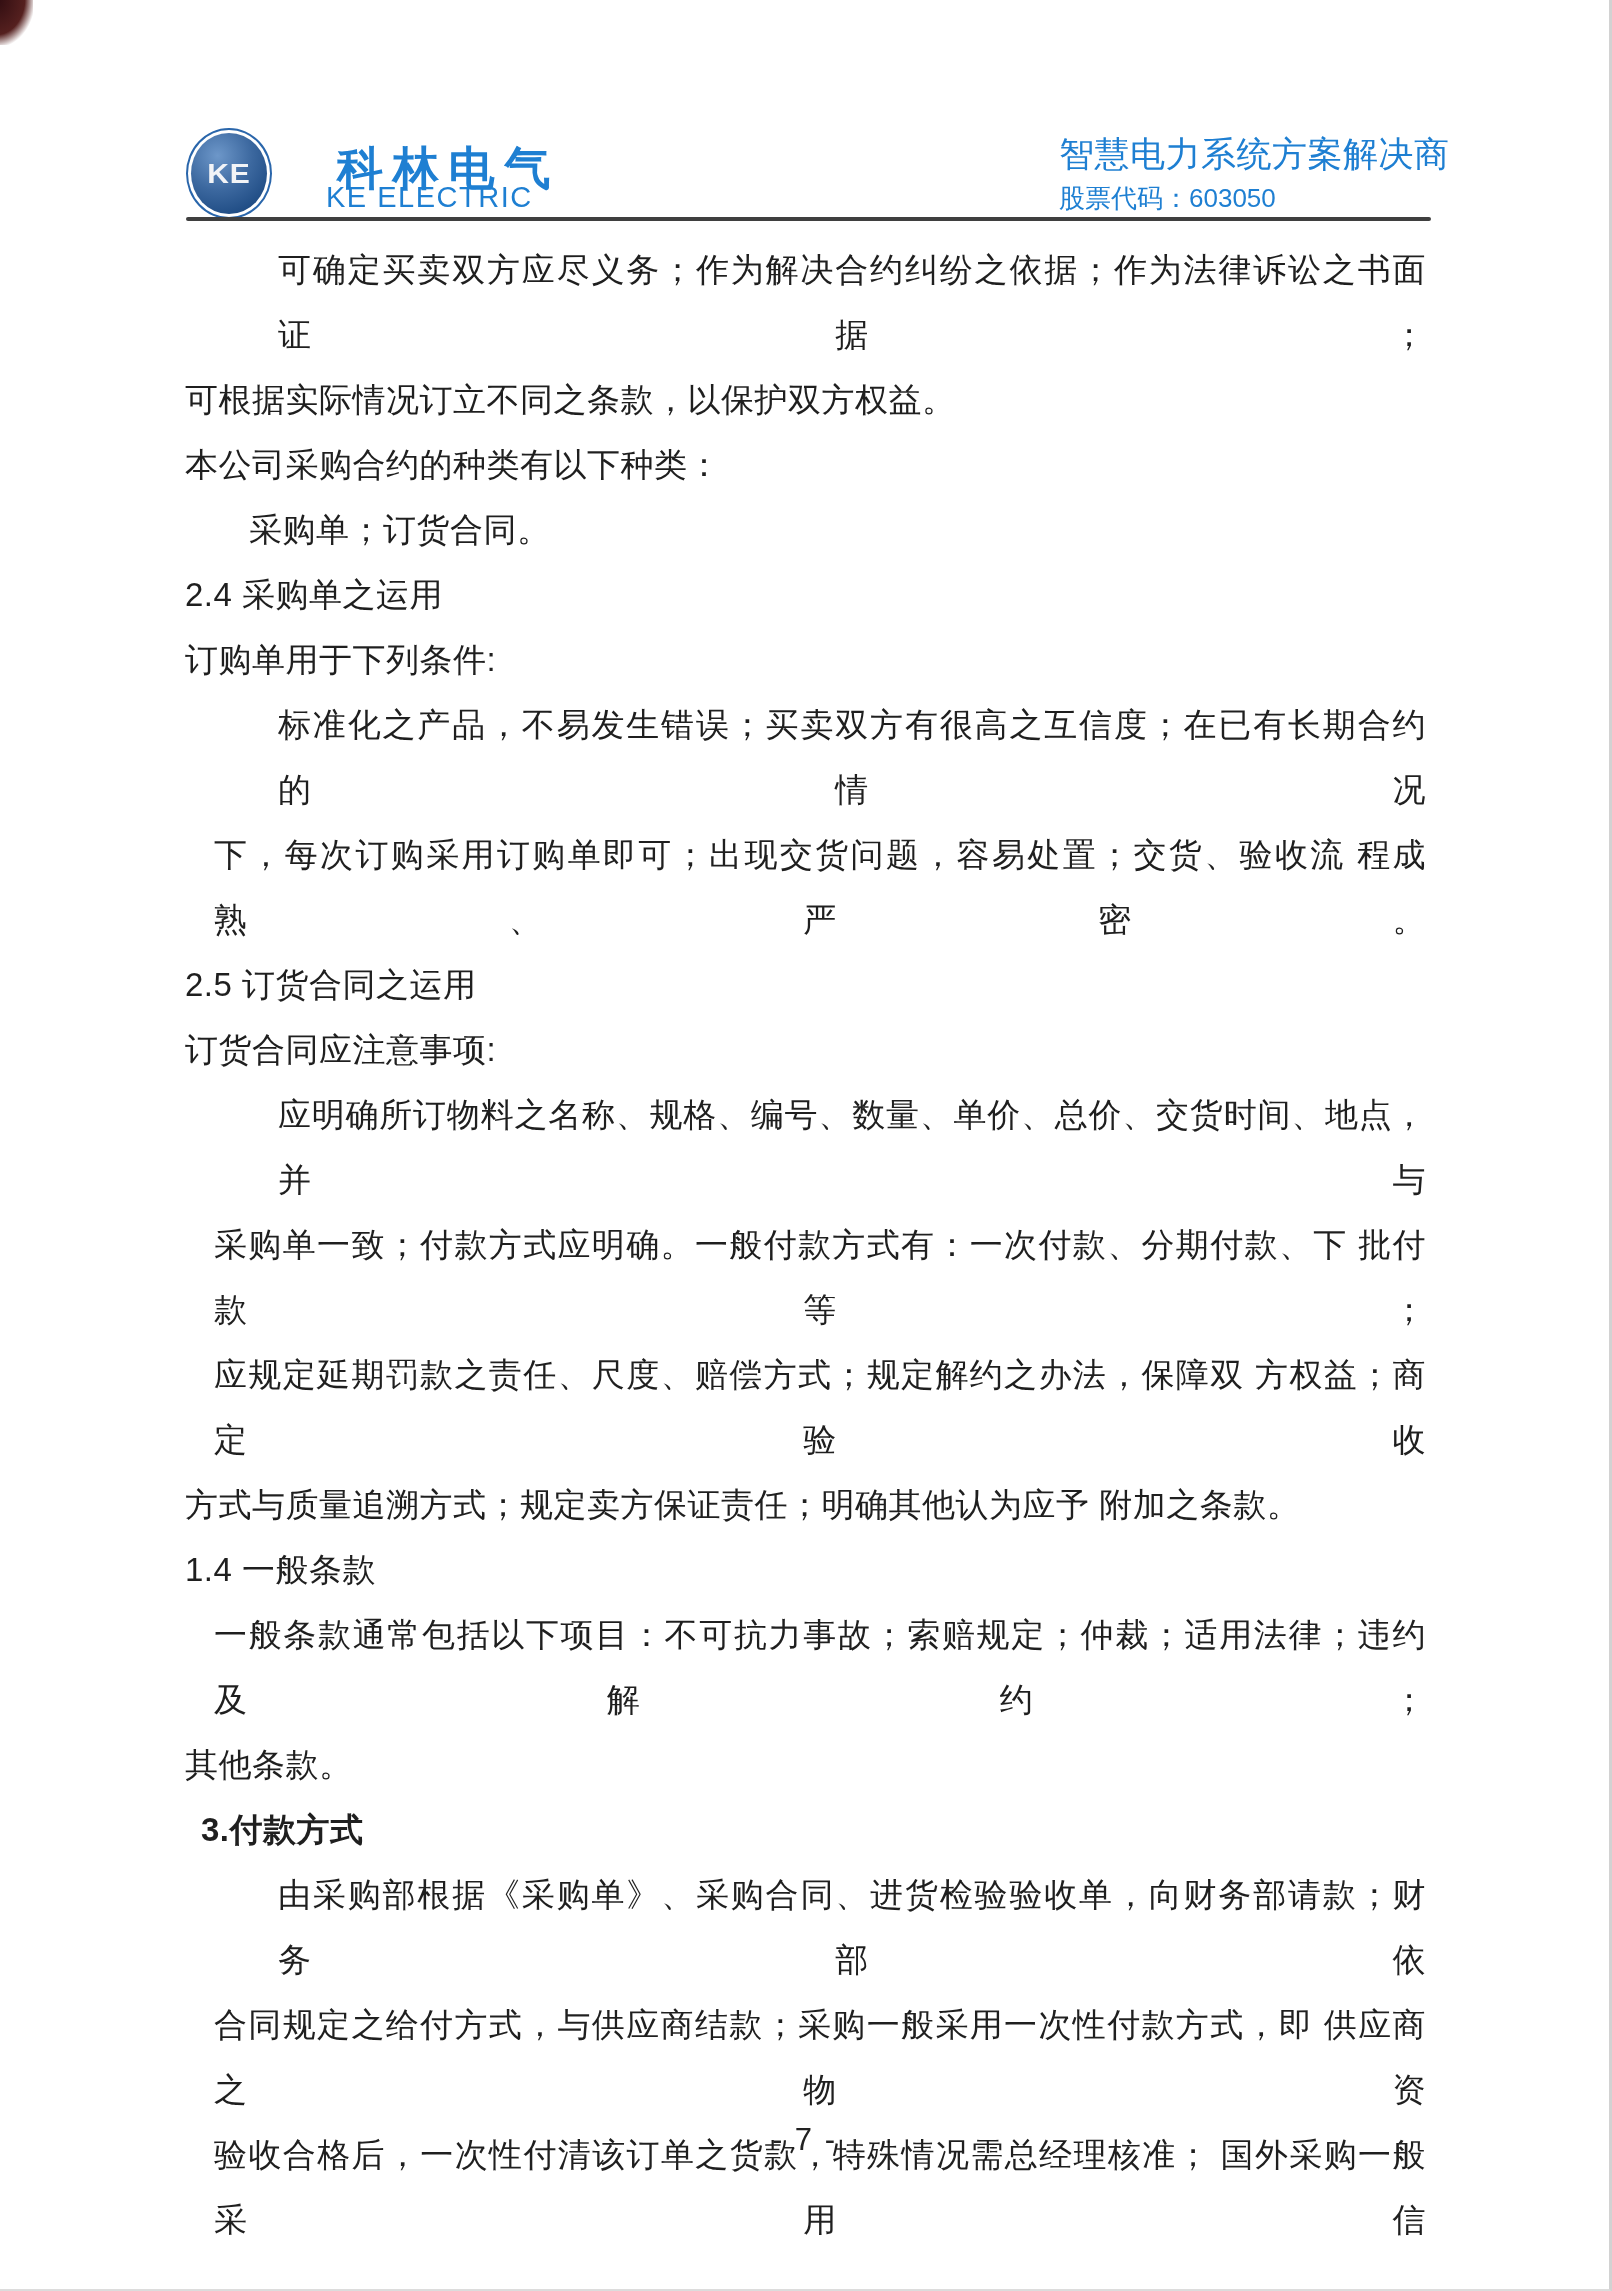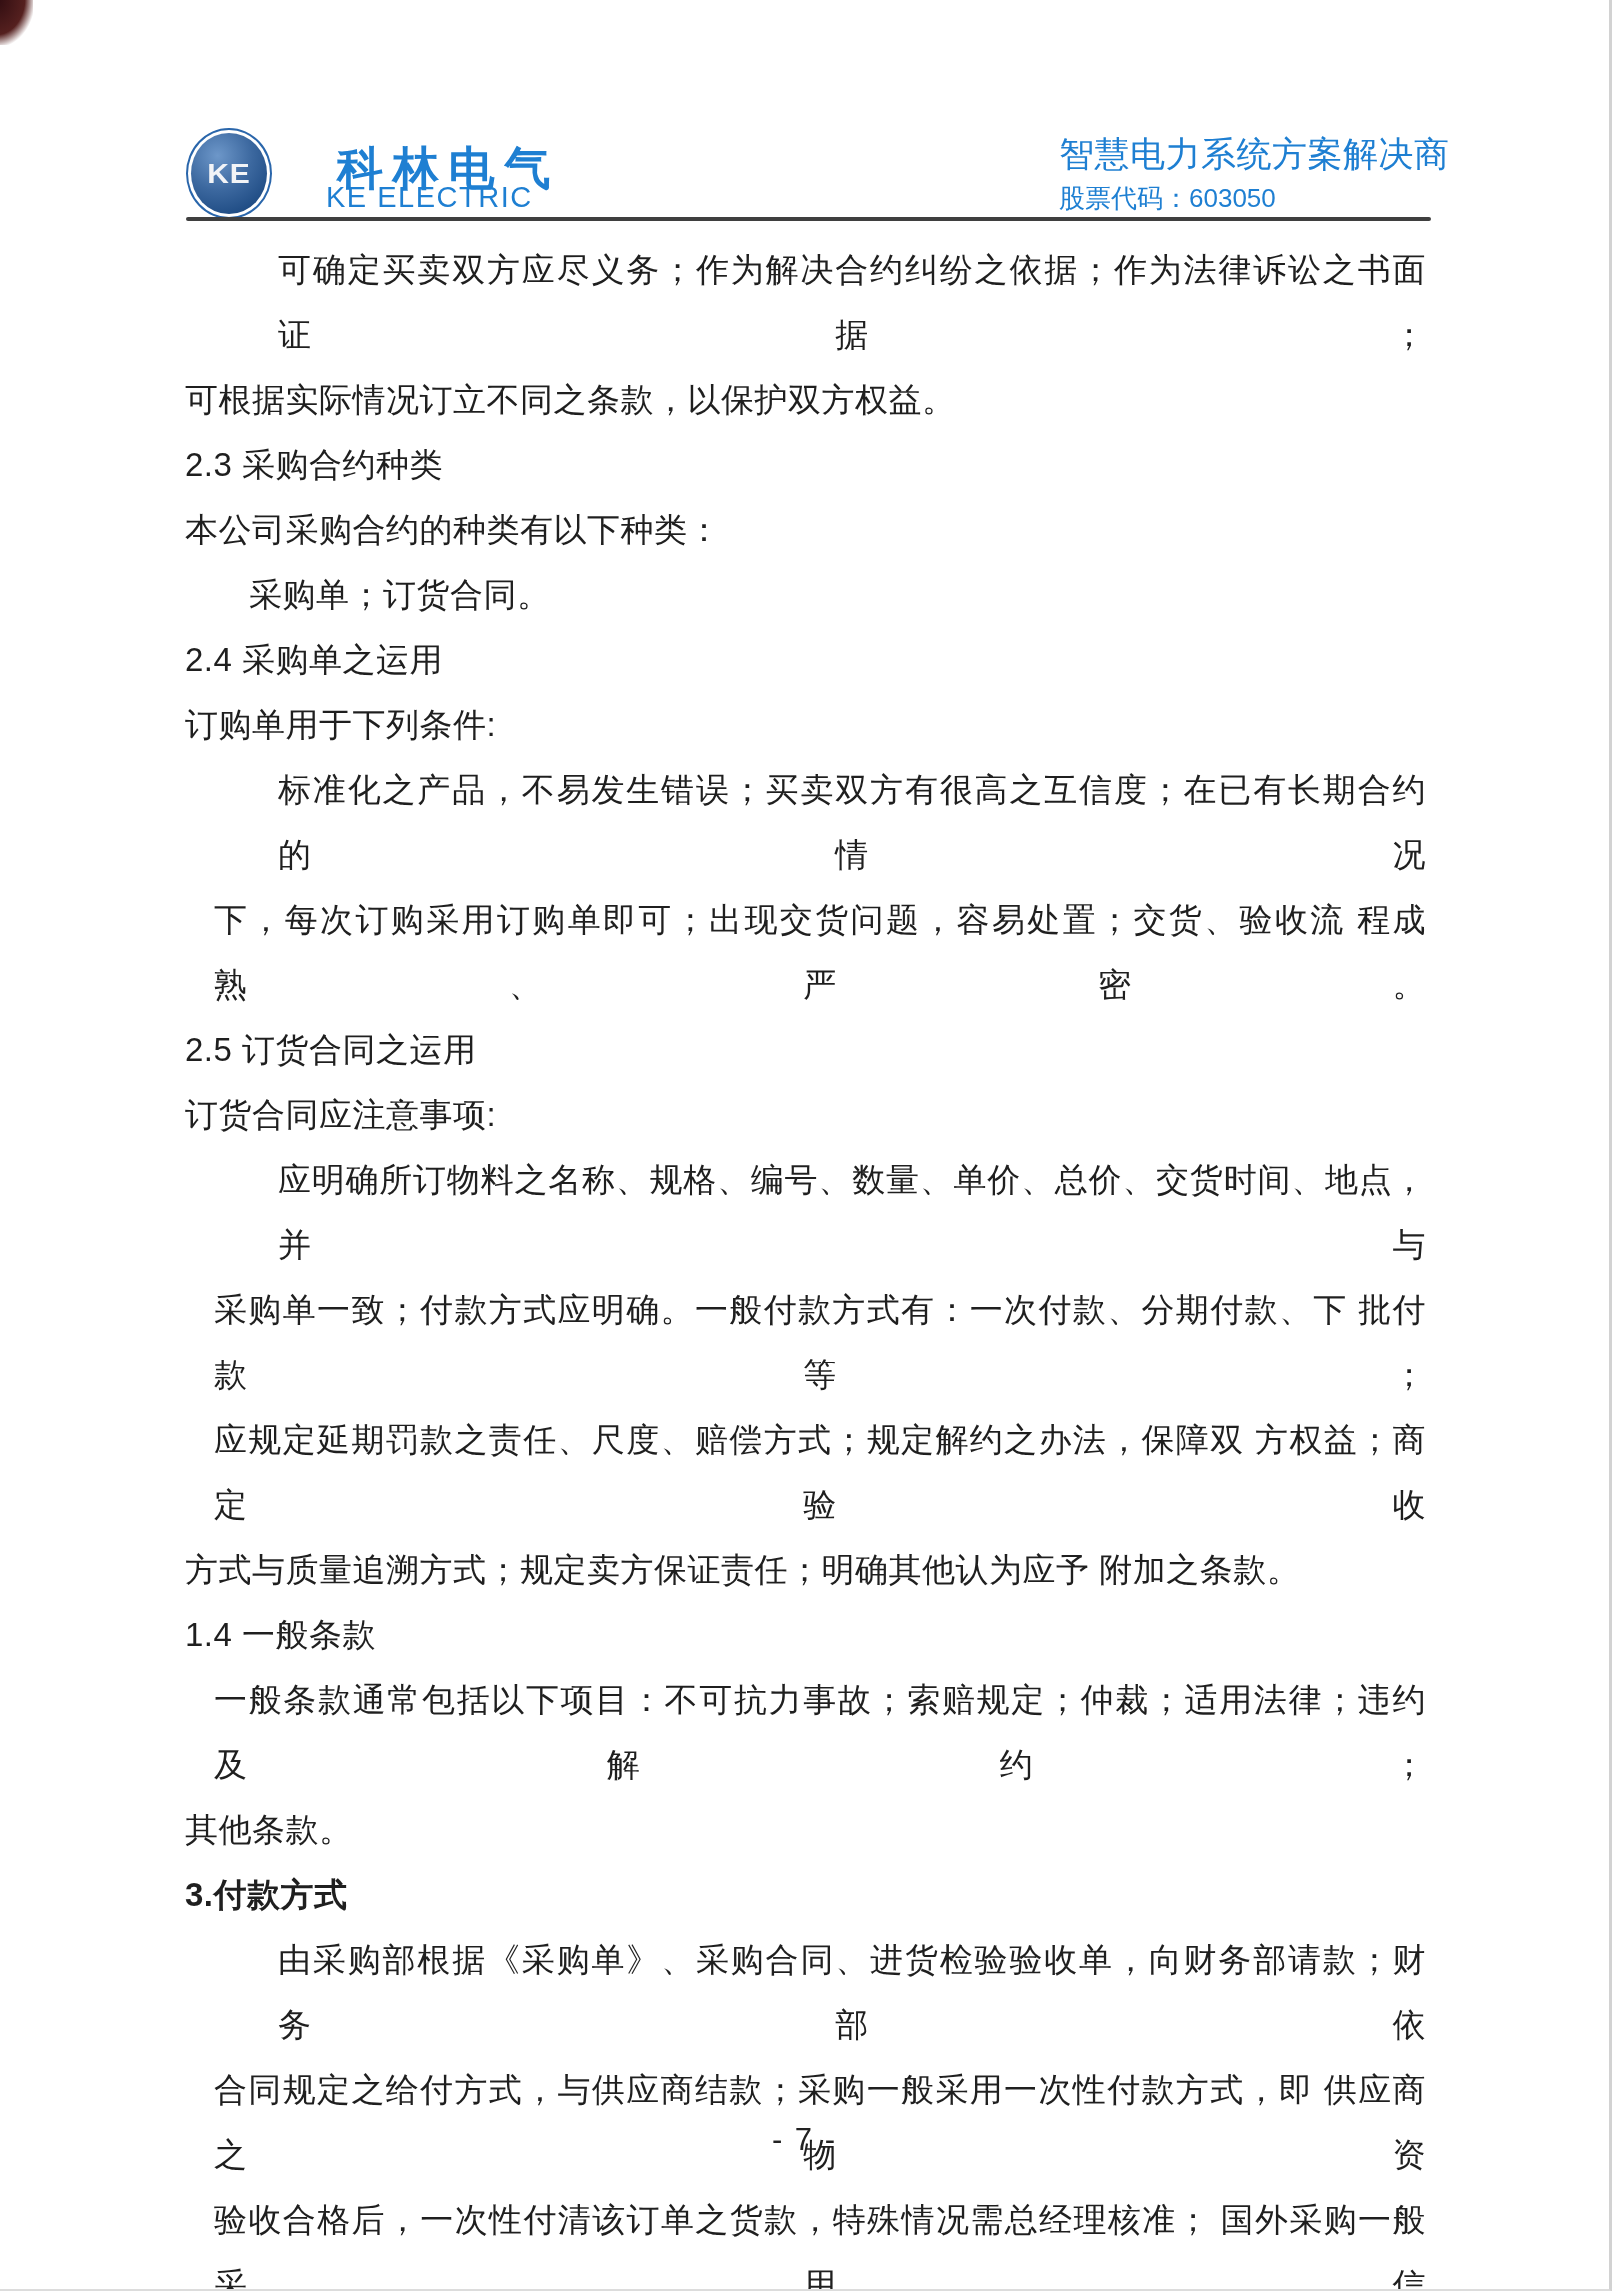--- a/index.html
+++ b/index.html
@@ -99,21 +99,21 @@
     white-space: nowrap;
     letter-spacing: 0.5px;
   }
   .line.indent { padding-left: 64px; }
   .line.justify {
     white-space: normal;
     text-align: justify;
     text-align-last: justify;
     margin-left: 29px;
   }
-  .line.bold { font-weight: bold; }
+  .line.bold { font-weight: bold; margin-left: 16px; }
   
   .page-number {
     position: absolute;
     left: 0; top: 2122px;
     width: 100%;
     text-align: center;
     font-size: 31px;
     letter-spacing: 2px;
     color: #222222;
   }
@@ -134,21 +134,20 @@
     <div class="brand-zh">科林电气</div>
     <div class="brand-en">KE ELECTRIC</div>
     <div class="tagline">智慧电力系统方案解决商</div>
     <div class="stock">股票代码：603050</div>
     <div class="rule"></div>
   </header>
 
   <main class="body-text">
       <div class="line indent justify">可确定买卖双方应尽义务；作为解决合约纠纷之依据；作为法律诉讼之书面 证据；</div>
       <div class="line">可根据实际情况订立不同之条款，以保护双方权益。</div>
-      <div class="line">2.3 采购合约种类</div>
       <div class="line">本公司采购合约的种类有以下种类：</div>
       <div class="line indent">采购单；订货合同。</div>
       <div class="line">2.4 采购单之运用</div>
       <div class="line">订购单用于下列条件:</div>
       <div class="line indent justify">标准化之产品，不易发生错误；买卖双方有很高之互信度；在已有长期合约 的情况</div>
       <div class="line justify">下，每次订购采用订购单即可；出现交货问题，容易处置；交货、验收流 程成熟、严密。</div>
       <div class="line">2.5 订货合同之运用</div>
       <div class="line">订货合同应注意事项:</div>
       <div class="line indent justify">应明确所订物料之名称、规格、编号、数量、单价、总价、交货时间、地点，并与</div>
       <div class="line justify">采购单一致；付款方式应明确。一般付款方式有：一次付款、分期付款、下 批付款等；</div>

